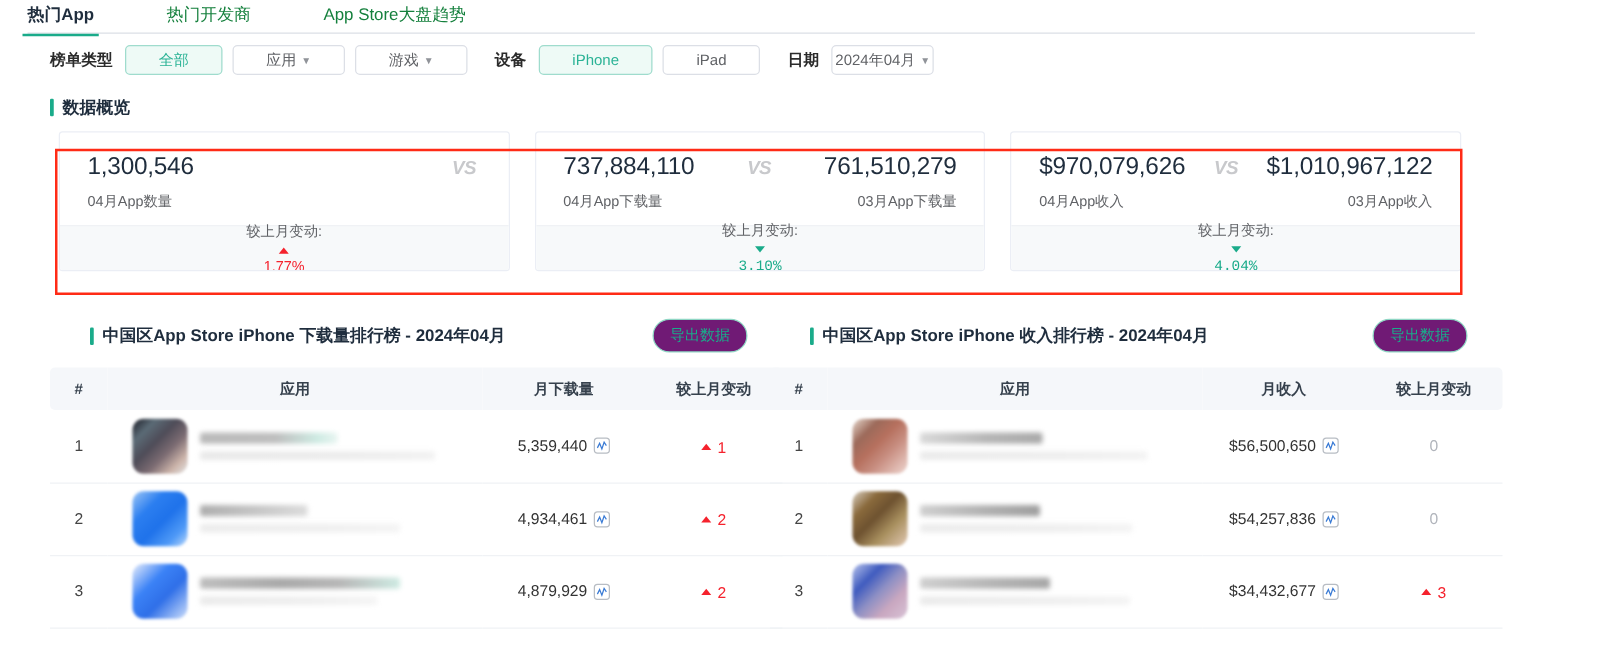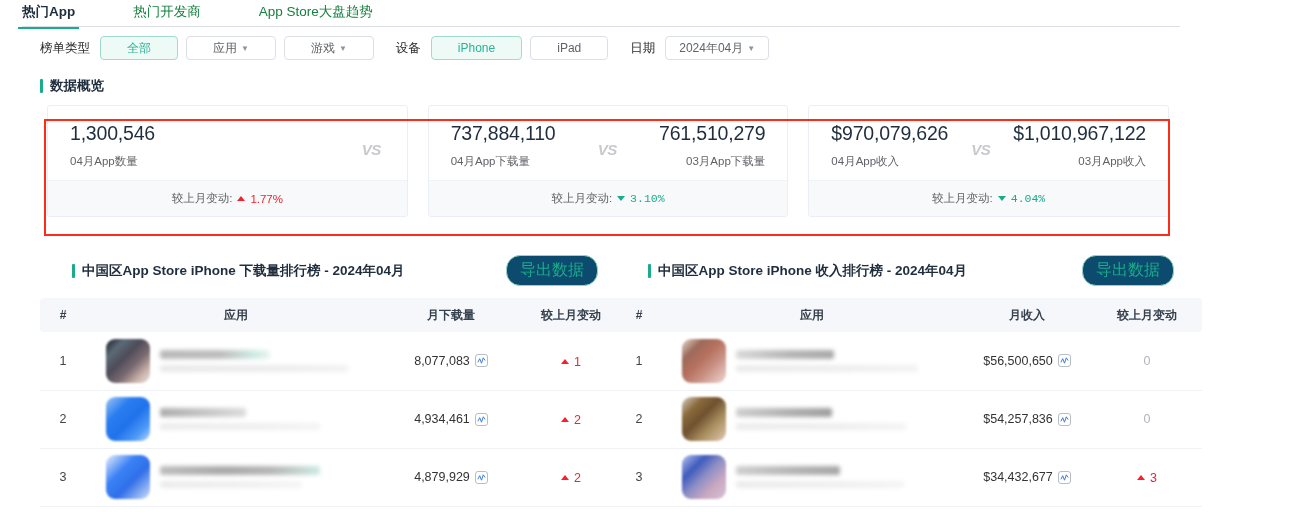--- a/index.html
+++ b/index.html
@@ -52,21 +52,21 @@
   
   .filterbar {
     margin: 0 0 0 40px;
     height: 42px;
     display: flex;
     align-items: center;
     gap: 0;
   }
   .flabel {
     font-size: 12.5px;
-    font-weight: normal;
+    font-weight: bold;
     color: #2b2b2b;
     margin-right: 10px;
     white-space: nowrap;
   }
   .chip {
     height: 24px;
     border: 1px solid #dcdfe6;
     border-radius: 4px;
     background: #ffffff;
     color: #606266;
@@ -84,21 +84,21 @@
     color: #2bb396;
     border-color: #9fdccd;
     background: #eefaf6;
   }
   .chip .caret {
     font-size: 8px;
     line-height: 1;
     color: #909399;
     transform: translateY(1px);
   }
-  .chip.wide { padding: 0 13px; }
+  .chip.wide { padding: 0 2px; }
   .spacer-lg { width: 14px; display: inline-block; }
 
   
   .sec-title {
     display: flex;
     align-items: center;
     gap: 7px;
     margin: 8px 12px 10px 40px;
     font-size: 13.5px;
     font-weight: bold;
@@ -133,21 +133,21 @@
   }
   .card {
     flex: 1 1 0;
     border: 1px solid #ebeef5;
     border-radius: 3px;
     background: #ffffff;
     overflow: hidden;
   }
   .card-top {
     display: flex;
-    align-items: center;
+    align-items: flex-start;
     justify-content: space-between;
     padding: 16px 22px 12px 22px;
     height: 74px;
   }
   .metric { display: flex; flex-direction: column; }
   .metric.right { align-items: flex-end; text-align: right; }
   .metric .val {
     font-size: 19.5px;
     color: #1f2d3d;
     letter-spacing: -0.2px;
@@ -171,20 +171,21 @@
   .card-foot {
     background: #f7f9fa;
     border-top: 1px solid #f0f2f5;
     height: 36px;
     display: flex;
     align-items: center;
     justify-content: center;
     gap: 5px;
     font-size: 11.5px;
     color: #606266;
+    flex-direction: column;
   }
   .tri-up {
     width: 0; height: 0;
     border-left: 4px solid transparent;
     border-right: 4px solid transparent;
     border-bottom: 5px solid #f5222d;
     display: inline-block;
   }
   .tri-down {
     width: 0; height: 0;
@@ -223,23 +224,23 @@
   }
   .tbl-title .bar {
     width: 3px; height: 14px;
     background: #1aab8a;
     border-radius: 1px;
     display: inline-block;
   }
   .export-btn {
     border: 1px solid #8fd6c4;
     color: #1aab8a;
-    background: #0c4a6e;
+    background: #701a75;
     border-radius: 14px;
-    font-size: 16px;
+    font-size: 12px;
     padding: 4px 13px;
     cursor: pointer;
     white-space: nowrap;
     font-family: "Liberation Sans", sans-serif;
   }
   table {
     width: 100%;
     border-collapse: collapse;
     table-layout: fixed;
   }
@@ -446,21 +447,21 @@
             <div class="appcell">
               <div class="mosaic-icon" style="background:linear-gradient(135deg,#1c1d26 0%,#5b6b76 22%,#4e4c58 42%,#7b6b72 62%,#cbb3a9 82%,#e6e6e6 100%);"></div>
               <div class="mosaic-lines">
                 <div class="mline" style="width:110px;background:linear-gradient(90deg,#b9b9b9 0%,#bdbdbd 55%,#cdeae2 85%,#e8f5f1 100%);"></div>
                 <div class="mline l2" style="width:188px;background:linear-gradient(90deg,#e9e9e9 0%,#ececec 60%,#f2f2f2 100%);"></div>
               </div>
             </div>
           </td>
           <td>
             <span class="numwrap">
-              <span>8,077,083</span>
+              <span>5,359,440</span>
               <span class="chart-ico">
                 <svg width="9" height="9" viewBox="0 0 10 10">
                     <polyline points="1,7 3,3 5,8 7,2 9,5" fill="none" stroke="#3a7bd5" stroke-width="1.1"></polyline>
                   </svg>
               </span>
             </span>
           </td>
           <td>
             <span class="chg">
               <span class="tri-up"></span>

